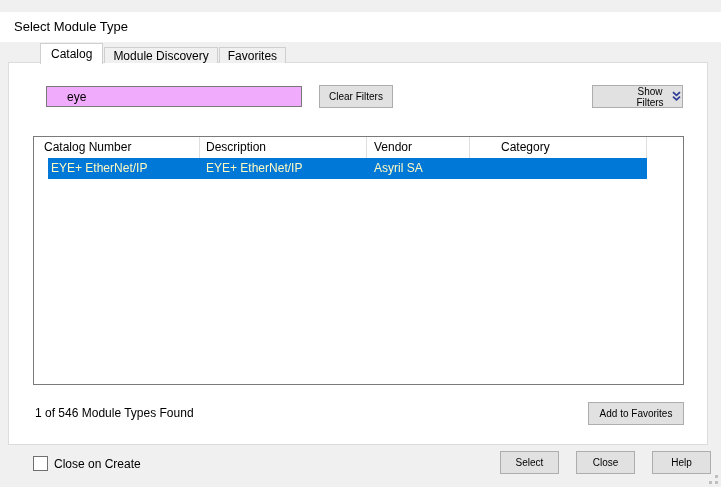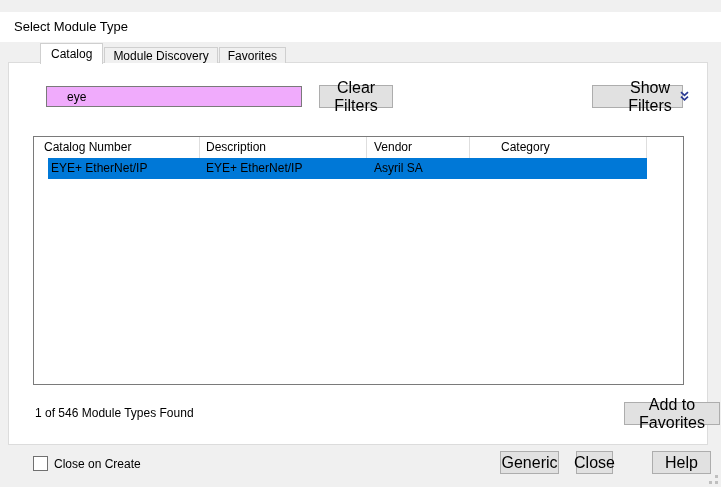--- a/index.html
+++ b/index.html
@@ -54,30 +54,30 @@
   
   .search-input {
     position: absolute; left: 46px; top: 86px; width: 256px; height: 21px;
     border: 1px solid #7a7a7a; background: #f0abfc;
     font-family: "Liberation Sans", sans-serif; font-size: 12px;
     padding: 0 20px; z-index: 2;
   }
   .btn {
     position: absolute;
     background: #e1e1e1; border: 1px solid #adadad;
-    font-family: "Liberation Sans", sans-serif; font-size: 16px; color: #000;
+    font-family: "Liberation Sans", sans-serif; font-size: 10px; color: #000;
     text-align: center; z-index: 2;
     display: flex; align-items: center; justify-content: center;
     cursor: default;
   }
   .btn-clear-filters { left: 319px; top: 85px; width: 74px; height: 23px; }
   .btn-show-filters  { left: 592px; top: 85px; width: 91px; height: 23px; gap: 7px; padding-left: 43px; }
-  .btn-add-fav       { left: 588px; top: 402px; width: 96px; height: 23px; margin-left: 36px; }
+  .btn-add-fav       { left: 588px; top: 402px; width: 96px; height: 23px; }
   .btn-create        { left: 500px; top: 451px; width: 59px; height: 23px; }
-  .btn-close         { left: 576px; top: 451px; width: 37px; height: 23px; }
+  .btn-close         { left: 576px; top: 451px; width: 59px; height: 23px; }
   .btn-help          { left: 652px; top: 451px; width: 59px; height: 23px; }
 
   
   .listview {
     position: absolute; left: 33px; top: 136px; width: 651px; height: 249px;
     background: #fff; border: 1px solid #7a7a7a; z-index: 2;
   }
   .lv-header { position: absolute; left: 0; top: 0; width: 100%; height: 22px; background: #fff; }
   .lv-col { position: absolute; top: 0; line-height: 21px; white-space: nowrap; }
   .lv-col.c0 { left: 10px; }
@@ -86,21 +86,21 @@
   .lv-col.c3 { left: 442px; margin-left: 25px; }
   .lv-sep { position: absolute; top: 0; width: 1px; height: 22px; background: #dedede; }
   .lv-sep.s0 { left: 165px; }
   .lv-sep.s1 { left: 332px; }
   .lv-sep.s2 { left: 435px; }
   .lv-sep.s3 { left: 612px; }
 
   .lv-row {
     position: absolute; left: 14px; top: 21px; width: 599px; height: 21px;
   }
-  .lv-row.selected { background: #0078d7; color: #000000; }
+  .lv-row.selected { background: #0078d7; color: #fef9c3; }
   .lv-cell { position: absolute; top: 0; line-height: 21px; white-space: nowrap; overflow: hidden; }
   .lv-cell.c0 { left: 3px; }
   .lv-cell.c1 { left: 158px; }
   .lv-cell.c2 { left: 326px; }
   .lv-cell.c3 { left: 428px; }
 
   .status-text {
     position: absolute; left: 35px; top: 406px; line-height: 15px; z-index: 2;
   }
 
@@ -178,21 +178,21 @@
   <div class="btn btn-add-fav">
     <span>Add to Favorites</span>
   </div>
 
   <div class="close-on-create">
     <span class="checkbox"></span>
     <span>Close on Create</span>
   </div>
 
   <div class="btn btn-create">
-    <span>Generic</span>
+    <span>Select</span>
   </div>
   <div class="btn btn-close">
     <span>Close</span>
   </div>
   <div class="btn btn-help">
     <span>Help</span>
   </div>
 
   <div class="resize-grip">
     <i class="grip-1"></i>

